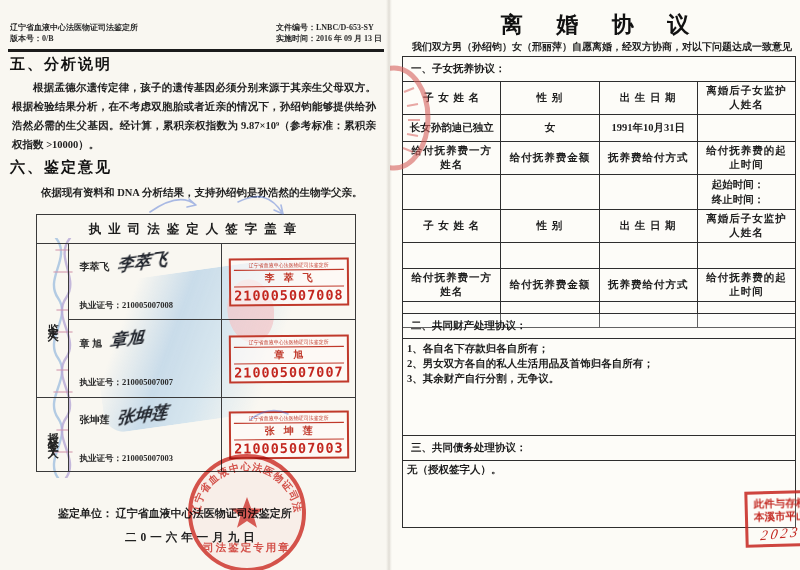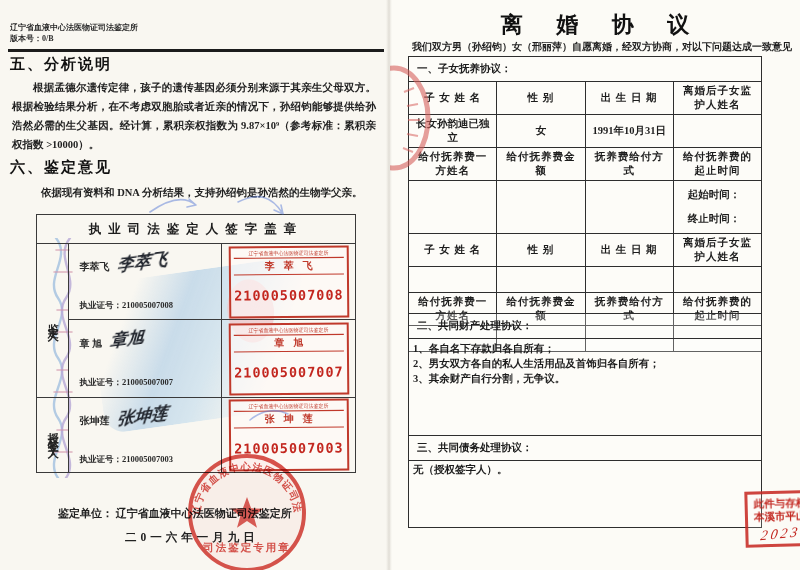--- a/index.html
+++ b/index.html
@@ -31,46 +31,46 @@
   .st-stamp{width:134px;vertical-align:middle;text-align:center;}
   .r1{height:76px;} .r2{height:78px;} .r3{height:66px;}
   .nm-row{display:flex;align-items:flex-end;gap:8px;}
   .printed{font-size:10px;font-weight:bold;color:#2a2a2a;white-space:nowrap;}
   .sig{font-size:17px;font-weight:bold;color:#20242c;font-style:italic;
     transform:rotate(-7deg) skewX(-12deg);display:inline-block;filter:blur(.3px);}
   .lic{font-size:8.5px;font-weight:bold;color:#2a2a2a;margin-top:26px;white-space:nowrap;}
   .rstamp{display:inline-block;border:2px solid #c0392b;padding:1px 3px;background:rgba(255,250,249,.6);transform:rotate(-.5deg);}
   .rs-org{font-size:5px;color:#c0392b;white-space:nowrap;border-bottom:1.5px solid #c0392b;padding:1px 0;transform:scaleY(1.1);}
   .rs-name{font-size:10px;font-weight:bold;color:#c0392b;letter-spacing:9px;padding:1px 0 1px 9px;border-bottom:1.5px solid #c0392b;}
-  .rs-no{font-family:"DejaVu Sans Mono",monospace;font-size:13.5px;font-weight:bold;color:#c3271f;letter-spacing:1px;padding:12px 0;}
+  .rs-no{font-family:"DejaVu Sans Mono",monospace;font-size:13.5px;font-weight:bold;color:#c3271f;letter-spacing:1px;padding:0 0;}
 
   .wm-dna{position:absolute;left:42px;top:238px;z-index:1;opacity:.8;}
   .wm-blob{position:absolute;left:95px;top:270px;width:215px;height:150px;z-index:1;opacity:.55;
     background:
       radial-gradient(ellipse 38px 52px at 160px 48px, rgba(236,160,170,.75) 0 60%, rgba(236,160,170,0) 62%),
       linear-gradient(118deg, rgba(140,185,224,0) 18%, rgba(140,185,224,.8) 38%, rgba(175,210,235,.85) 55%, rgba(140,185,224,0) 78%);
     transform:rotate(-8deg);border-radius:20px;}
   .scribbles{position:absolute;left:0;top:0;z-index:3;}
 
   .l-footer-unit{position:absolute;left:58px;top:506px;font-size:11px;font-weight:bold;color:#222;z-index:2;}
   .l-footer-date{position:absolute;left:125px;top:530px;font-size:11.5px;font-weight:bold;color:#222;letter-spacing:4px;z-index:2;}
   .round-seal{position:absolute;left:182px;top:448px;z-index:4;mix-blend-mode:multiply;opacity:.92;}
 
   
   .r-title{position:absolute;left:0;top:10px;width:410px;text-align:center;font-size:22px;font-weight:bold;
     color:#111;letter-spacing:14px;text-indent:14px;}
   .r-intro{position:absolute;left:8px;top:40px;width:394px;font-size:10px;font-weight:bold;color:#1e1e1e;white-space:nowrap;text-align:right;}
 
-  .r-table{position:absolute;left:18px;border-collapse:collapse;width:354px;table-layout:fixed;background:rgba(255,255,255,.25);}
+  .r-table{position:absolute;left:12px;border-collapse:collapse;width:394px;table-layout:fixed;background:rgba(255,255,255,.25);}
   .r-table td{border:1.7px solid #2e2e2e;font-size:10.5px;color:#1d1d1d;padding:2px 4px;overflow:hidden;}
   .t1{top:56px;}
   .sec-cell{font-weight:bold;text-align:left;padding-left:8px !important;height:20px;}
   .hdr-cell{font-weight:bold;text-align:center;letter-spacing:1px;}
   .cell-c{text-align:center;}
-  .times-cell{font-weight:bold;white-space:pre-line;line-height:24px;padding-left:14px !important;}
+  .times-cell{font-weight:bold;white-space:pre-line;line-height:15px;padding-left:14px !important;}
   .c1{width:99px;} .c2{width:88px;} .c3{width:92px;} .c4{width:115px;}
 
   .t2{top:313px;}
   .prop-items{white-space:pre-line;font-weight:bold;line-height:15px;vertical-align:top;height:92px;}
   .debt-none{font-weight:bold;vertical-align:top;height:62px;}
 
   .arch-stamp{position:absolute;left:355px;top:490px;width:120px;border:3px solid rgba(198,36,30,.85);
     padding:3px 4px 2px 6px;transform:rotate(-1.5deg);z-index:4;background:rgba(255,252,250,.15);}
   .arch-l{font-size:10.5px;font-weight:bold;color:#c2251e;white-space:nowrap;line-height:13px;filter:blur(.2px);}
   .arch-hand{font-size:14px;color:#c2251e;font-style:italic;transform:rotate(-4deg) skewX(-14deg);
@@ -81,20 +81,24 @@
 <body>
 
 <div class="canvas">
 
   <div class="page page-left">
 
     <div class="l-header">
       <div class="blk">
         <div>辽宁省血液中心法医物证司法鉴定所</div>
         <div>版本号：0/B</div>
+      </div>
+      <div class="blk right">
+        <div>文件编号：LNBC/D-653-SY</div>
+        <div>实施时间：2016 年 09 月 13 日</div>
       </div>
     </div>
     <div class="l-rule"></div>
 
     <div class="l-h5">五、分析说明</div>
     <div class="l-para">根据孟德尔遗传定律，孩子的遗传基因必须分别来源于其亲生父母双方。根据检验结果分析，在不考虑双胞胎或者近亲的情况下，孙绍钧能够提供给孙浩然必需的生父基因。经计算，累积亲权指数为 9.87×10⁹（参考标准：累积亲权指数 &gt;10000）。</div>
 
     <div class="l-h6">六、鉴定意见</div>
     <div class="l-sent">依据现有资料和 DNA 分析结果，支持孙绍钧是孙浩然的生物学父亲。</div>
 

